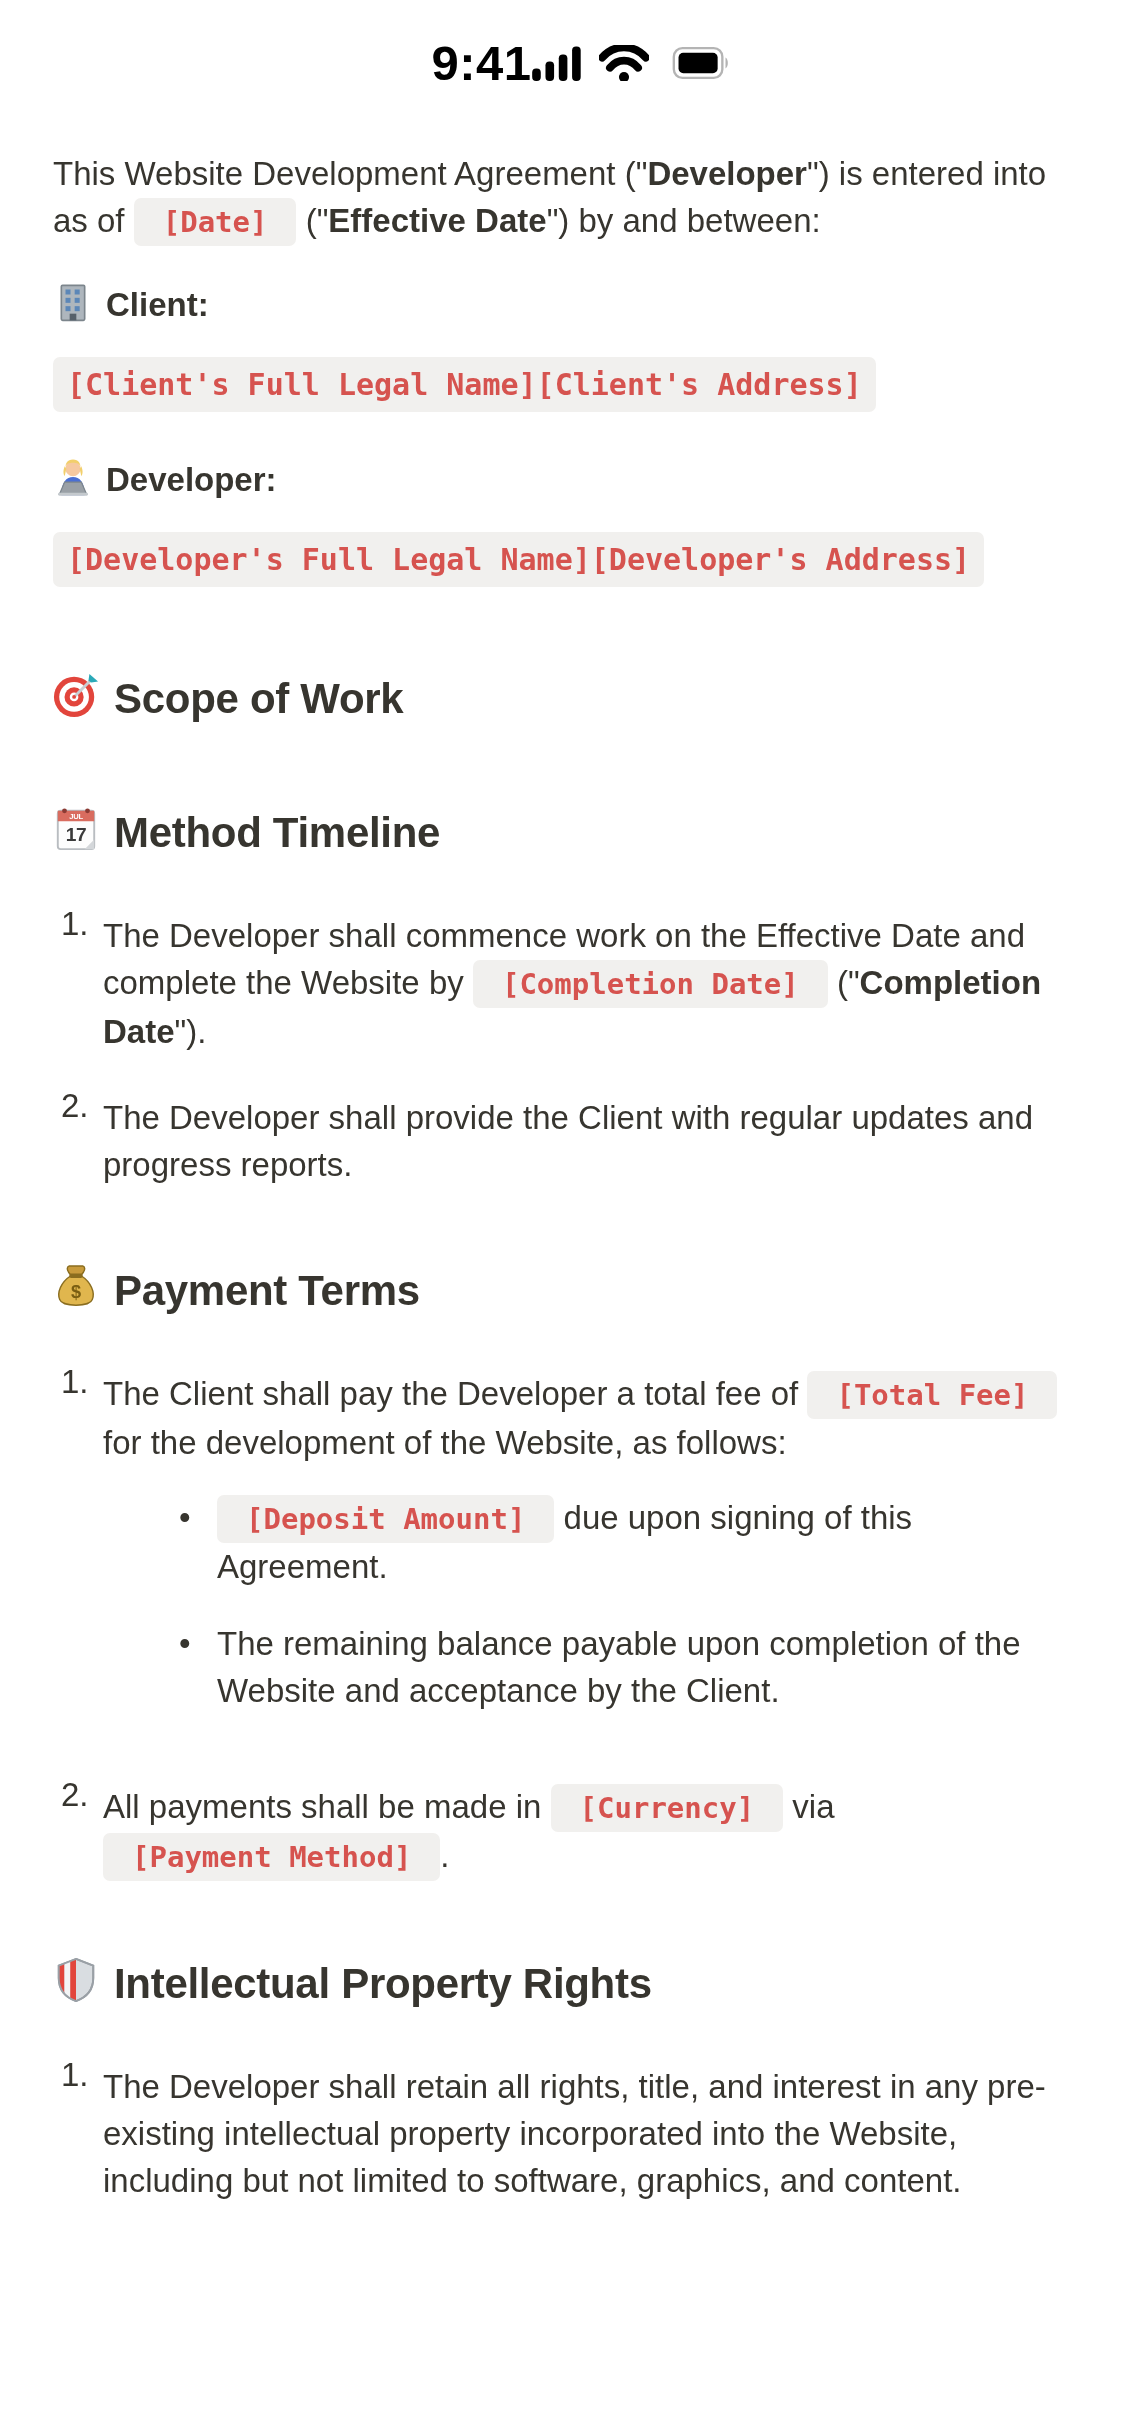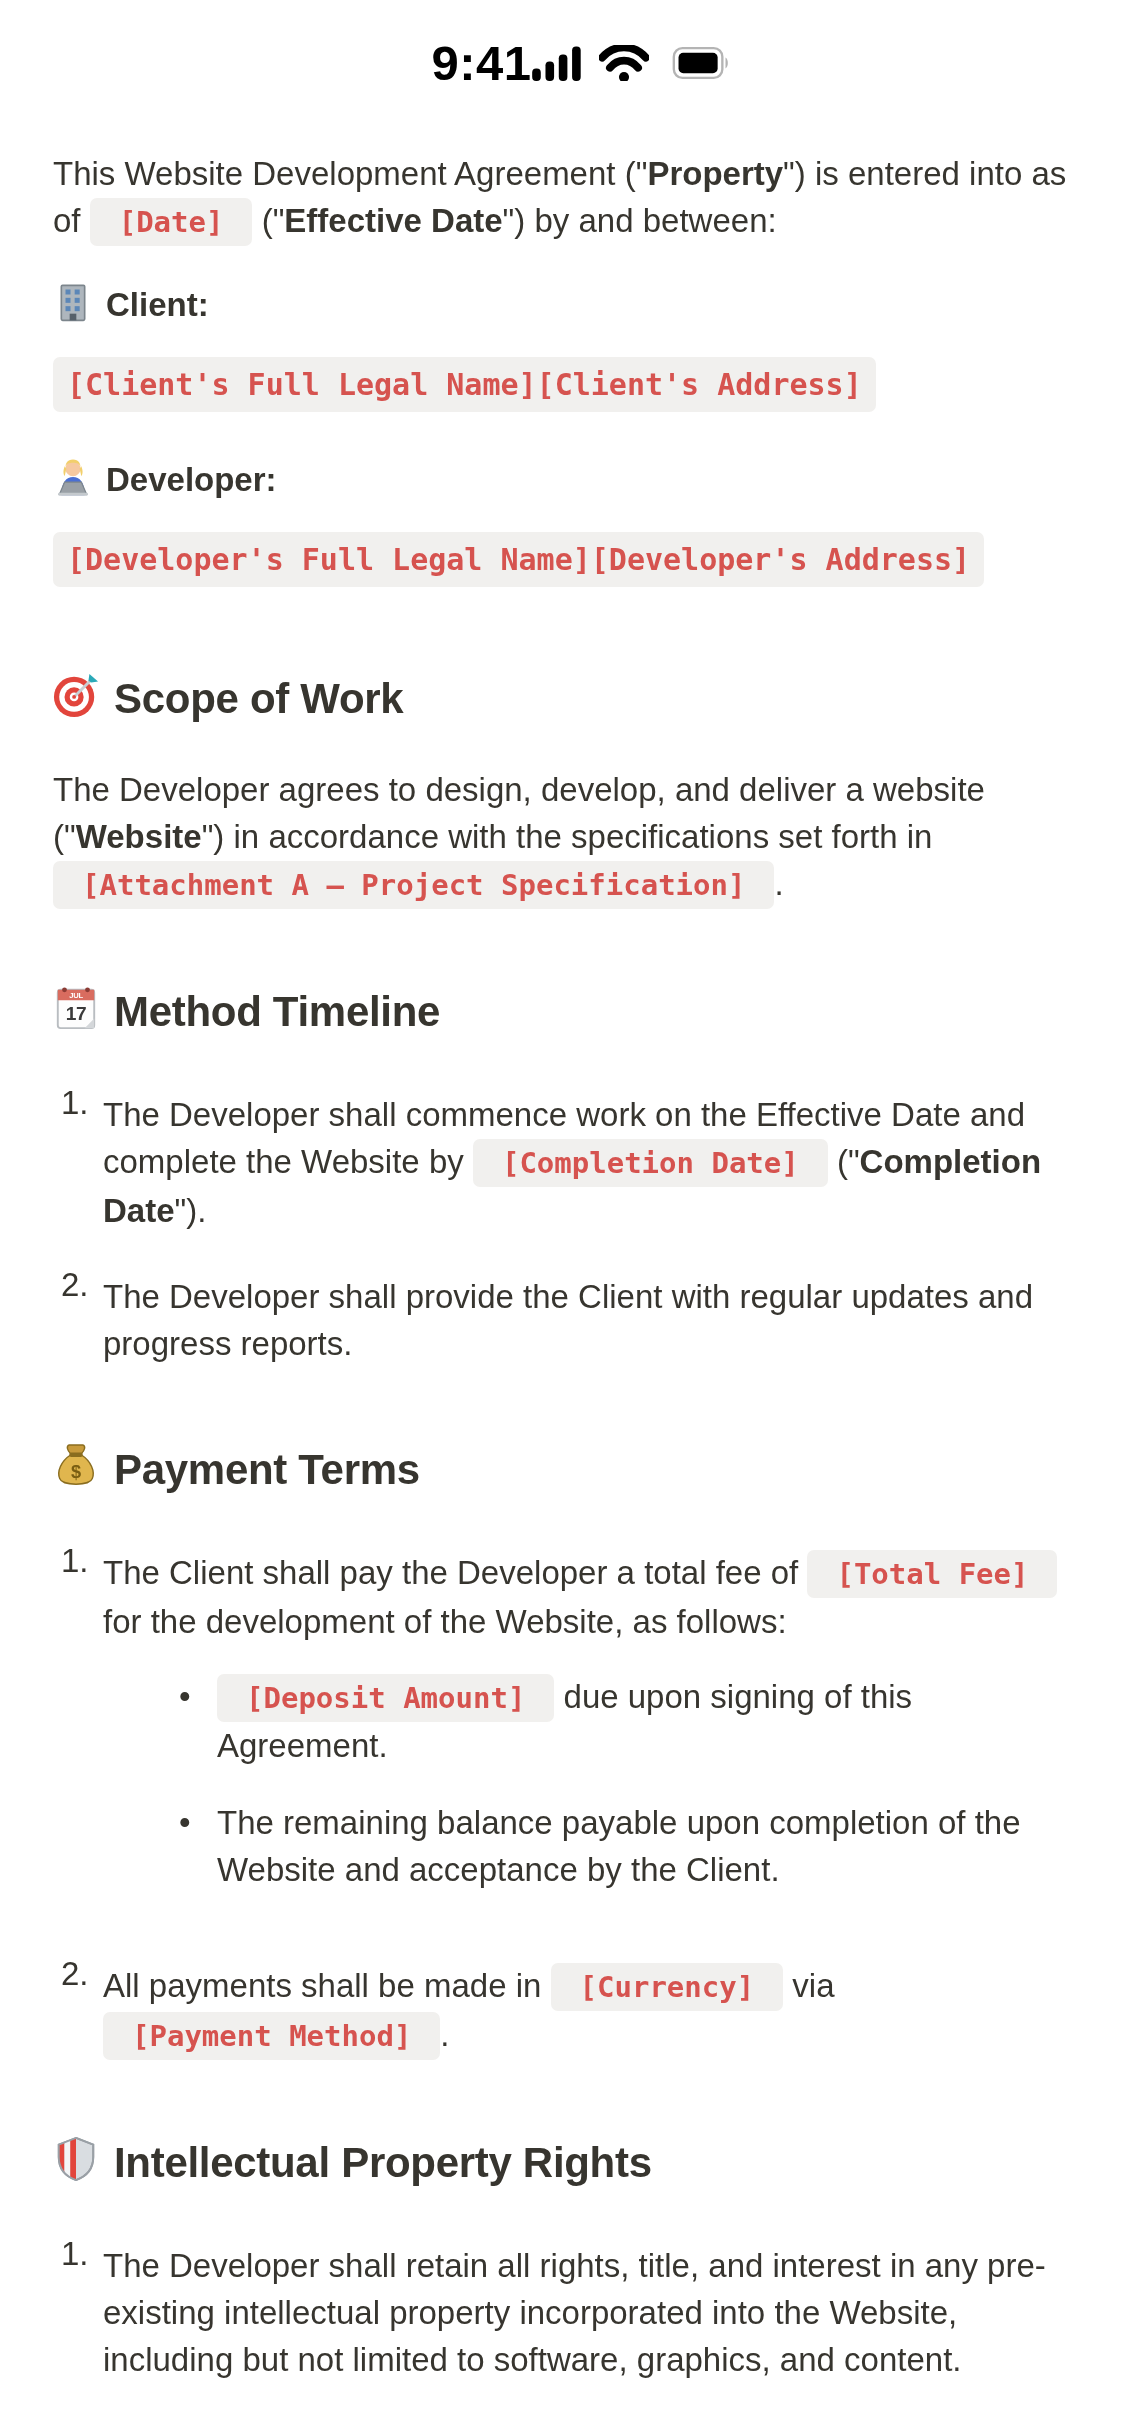--- a/index.html
+++ b/index.html
@@ -119,21 +119,21 @@
         <rect x="8" y="10" width="50" height="26" rx="6" fill="#000"></rect>
         <path d="M68 16 C72 18 72 28 68 30 Z" fill="#B4B4B4"></path>
       </svg>
     </span>
   </span>
 </div>
 
 <div class="page">
 
 
-  <p class="body-text intro"><span>This Website Development Agreement ("</span><b>Property</b><span>") is entered into as of </span><span class="tag">[Date]</span><span> ("</span><b>Effective Date</b><span>") by and between:</span></p>
+  <p class="body-text intro"><span>This Website Development Agreement ("</span><b>Developer</b><span>") is entered into as of </span><span class="tag">[Date]</span><span> ("</span><b>Effective Date</b><span>") by and between:</span></p>
 
   <p class="party-label"><span class="icon-box"><svg width="40" height="40" viewBox="0 0 48 48">
         <rect x="10" y="4" width="28" height="42" rx="1.5" fill="#AEB6BD" stroke="#7C858C" stroke-width="2"></rect>
         <g fill="#5C87B8">
           <rect x="15" y="9" width="6" height="6"></rect>
             <rect x="26" y="9" width="6" height="6"></rect>
           <rect x="15" y="19" width="6" height="6"></rect>
             <rect x="26" y="19" width="6" height="6"></rect>
           <rect x="15" y="29" width="6" height="6"></rect>
             <rect x="26" y="29" width="6" height="6"></rect>
@@ -156,21 +156,20 @@
   <div class="section">
     <h2 class="section-heading"><span class="icon-box"><svg width="46" height="46" viewBox="0 0 48 48">
           <circle cx="22" cy="26" r="21" fill="#E2453C"></circle>
           <circle cx="22" cy="26" r="15.5" fill="#fff"></circle>
           <circle cx="22" cy="26" r="10" fill="#E2453C"></circle>
           <circle cx="22" cy="26" r="4.5" fill="#fff"></circle>
           <line x1="41" y1="7" x2="23" y2="25" stroke="#C9CED2" stroke-width="3" stroke-linecap="round"></line>
           <path d="M38 2 L47 10 L40 11 L37 9 Z" fill="#2AA9B8"></path>
           <circle cx="22" cy="26" r="2" fill="#E2453C"></circle>
         </svg></span><span>Scope of Work</span></h2>
-    <p class="body-text"><span>The Developer agrees to design, develop, and deliver a website ("</span><b>Website</b><span>") in accordance with the specifications set forth in </span><span class="tag">[Attachment A — Project Specification]</span><span>.</span></p>
   </div>
 
   <div class="section">
     <h2 class="section-heading"><span class="icon-box"><svg width="46" height="46" viewBox="0 0 48 48">
           <rect x="5" y="5" width="38" height="40" rx="3" fill="#FDFDFD" stroke="#B9BDC1" stroke-width="2"></rect>
           <path d="M5 5 H43 V16 H5 Z" fill="#D96C5F"></path>
           <text x="24" y="13.5" font-family="Liberation Sans, sans-serif" font-size="8" font-weight="bold" fill="#fff" text-anchor="middle">JUL</text>
           <text x="24" y="37" font-family="Liberation Sans, sans-serif" font-size="20" font-weight="bold" fill="#3A3A3A" text-anchor="middle">17</text>
           <circle cx="12" cy="5" r="2.5" fill="#8B3A33"></circle>
           <circle cx="36" cy="5" r="2.5" fill="#8B3A33"></circle>

